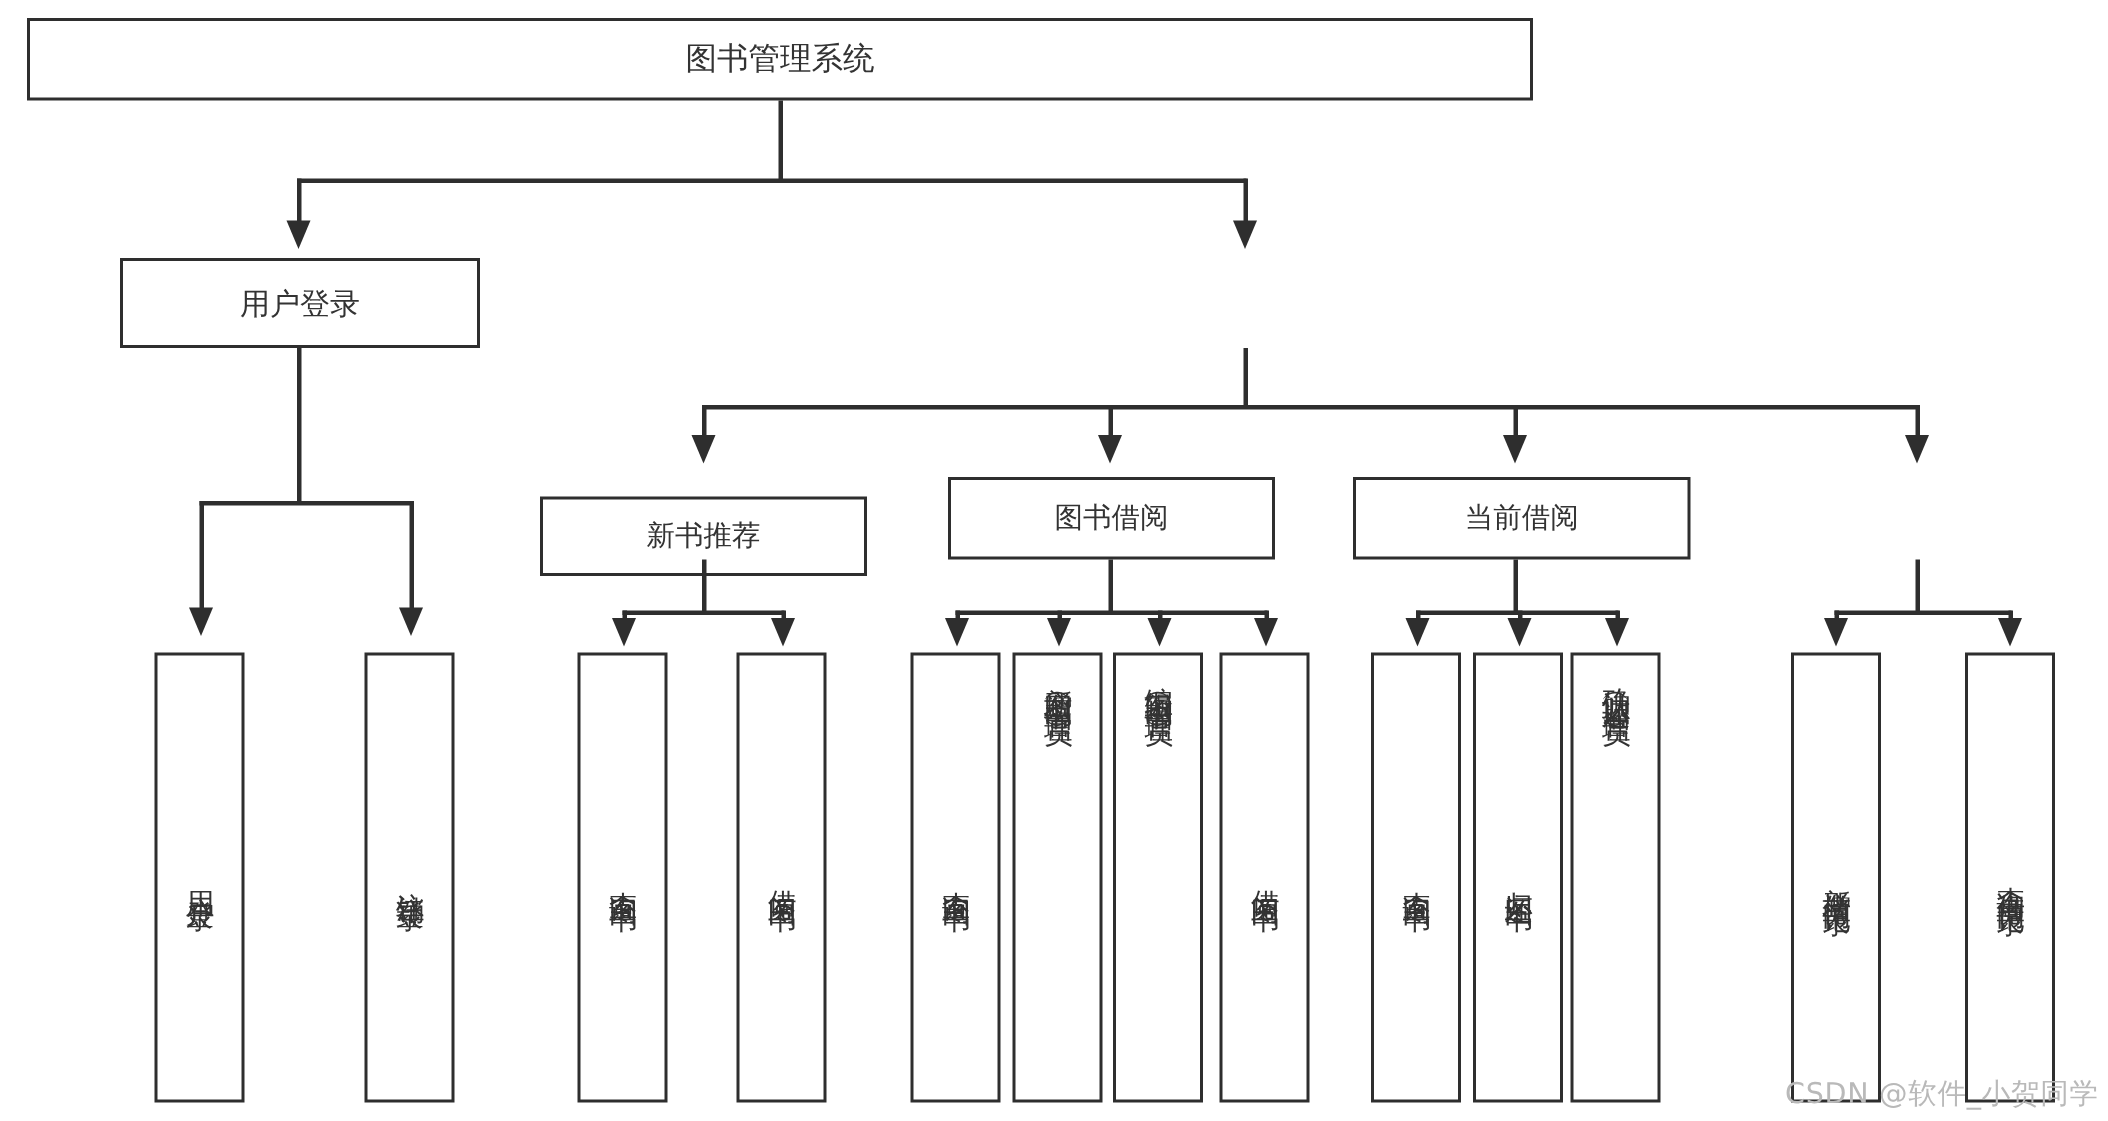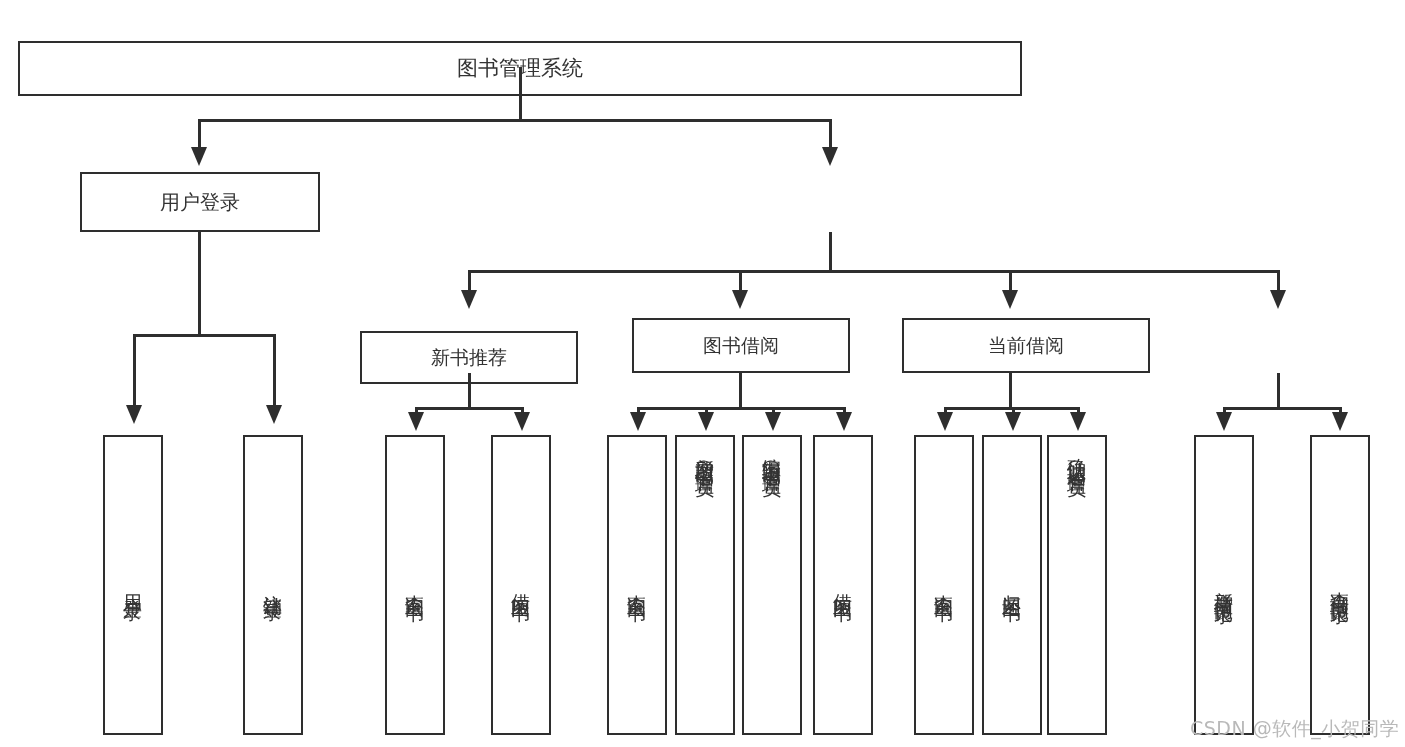--- a/index.html
+++ b/index.html
@@ -25,21 +25,20 @@
     background: #ffffff;
     color: #333333;
     display: flex;
     align-items: center;
     justify-content: center;
     text-align: center;
     line-height: 1.15;
   }
   .node.top {
     font-size: 21px;
-    margin-top: 29px;
   }
   .node.lvl2 {
     font-size: 20px;
   }
   .node.lvl3 {
     font-size: 19px;
   }
   
   .node.leaf {
     font-size: 19px;
@@ -120,21 +119,21 @@
   <div class="arrow" style="left:1002px; top:290px;"></div>
   <div class="vline" style="left:1277px; top:270px; height:22px;"></div>
   <div class="arrow" style="left:1270px; top:290px;"></div>
 
   <div class="node lvl3" style="left:360px; top:331px; width:218px; height:53px;">
     <span>新书推荐</span>
   </div>
   <div class="node lvl3" style="left:632px; top:318px; width:218px; height:55px;justify-content:center;">
     <span>图书借阅</span>
   </div>
-  <div class="node lvl3" style="left:902px; top:318px; width:248px; height:55px;">
+  <div class="node lvl3" style="left:902px; top:318px; width:225px; height:55px;">
     <span>当前借阅</span>
   </div>
 
   <div class="vline" style="left:468px; top:373px; height:36px;"></div>
   <div class="hline" style="left:415px; top:407px; width:108px;"></div>
   <div class="vline" style="left:415px; top:407px; height:10px;"></div>
   <div class="arrow" style="left:408px; top:412px;"></div>
   <div class="vline" style="left:521px; top:407px; height:10px;"></div>
   <div class="arrow" style="left:514px; top:412px;"></div>
 

